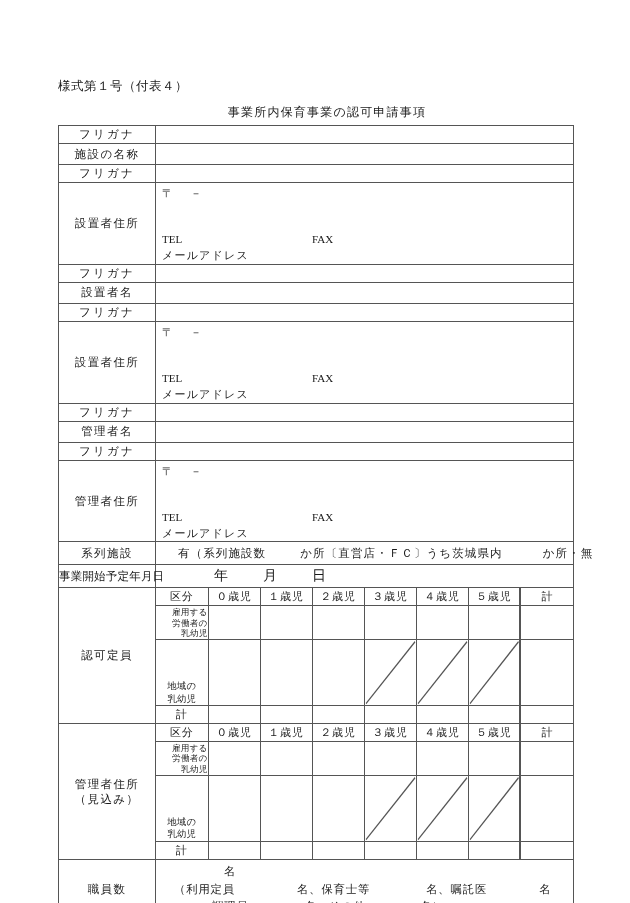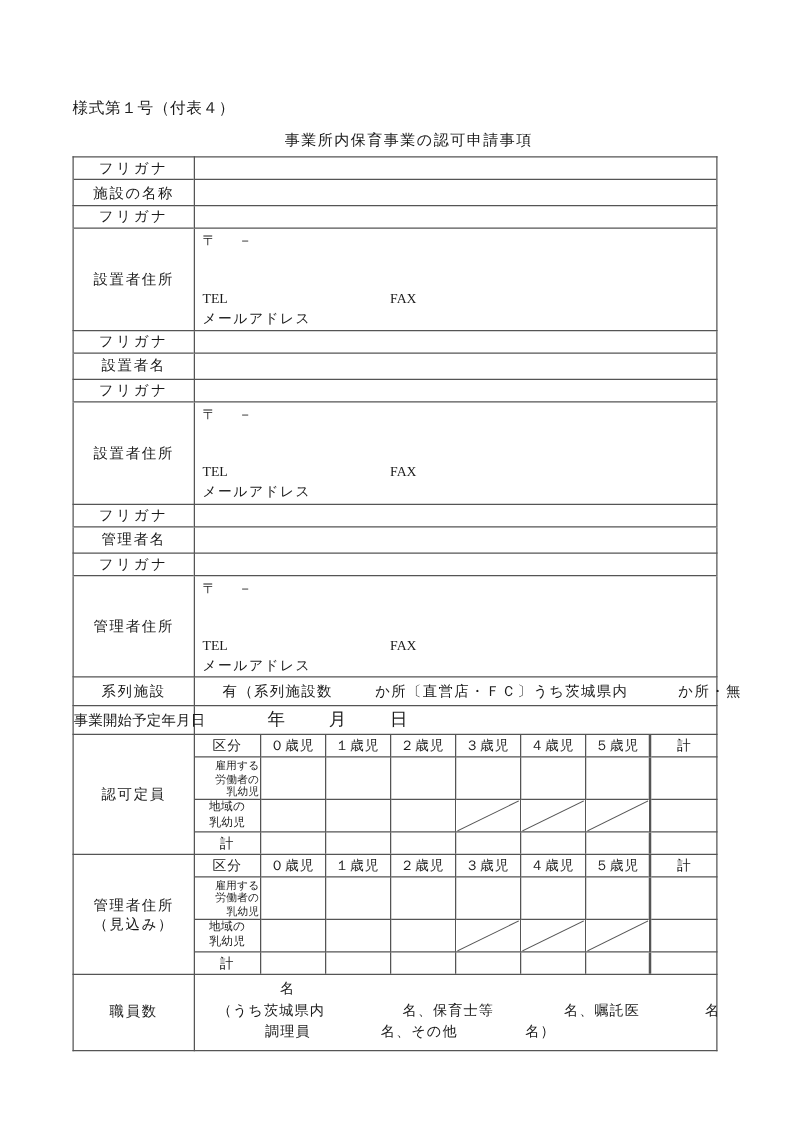--- a/index.html
+++ b/index.html
@@ -135,20 +135,21 @@
     line-height: 1.18;
     letter-spacing: 0.2px;
     text-align: right;
     padding: 1px 0;
   }
   .rowlabel-two {
     font-size: 9.4px;
     line-height: 1.35;
     letter-spacing: 0.2px;
     text-align: center;
+    margin-top: 40px;
   }
   .h-emp { height: 33px; }
   .h-loc { height: 37px; }
   .h-sum { height: 17px; }
 
   .diag {
     position: relative;
     overflow: hidden;
   }
   .diag svg {
@@ -467,21 +468,21 @@
             </table>
       </td>
     </tr>
 
     <tr>
       <td class="lbl">職員数</td>
       <td colspan="8">
         <div class="staffbox">
           <div class="staff-l1">名</div>
           <div class="staff-l2">
-            <span>（うち茨城県内</span><span class="sg1"></span><span>名、保育士等</span><span class="sg2"></span><span>名、嘱託医</span><span class="sg3"></span><span>名</span>
+            <span>（利用定員</span><span class="sg1"></span><span>名、保育士等</span><span class="sg2"></span><span>名、嘱託医</span><span class="sg3"></span><span>名</span>
           </div>
           <div class="staff-l3">
             <span>調理員</span><span class="sg4"></span><span>名、その他</span><span class="sg5"></span><span>名）</span>
           </div>
         </div>
       </td>
     </tr>
 
   </tbody>
     </table>

